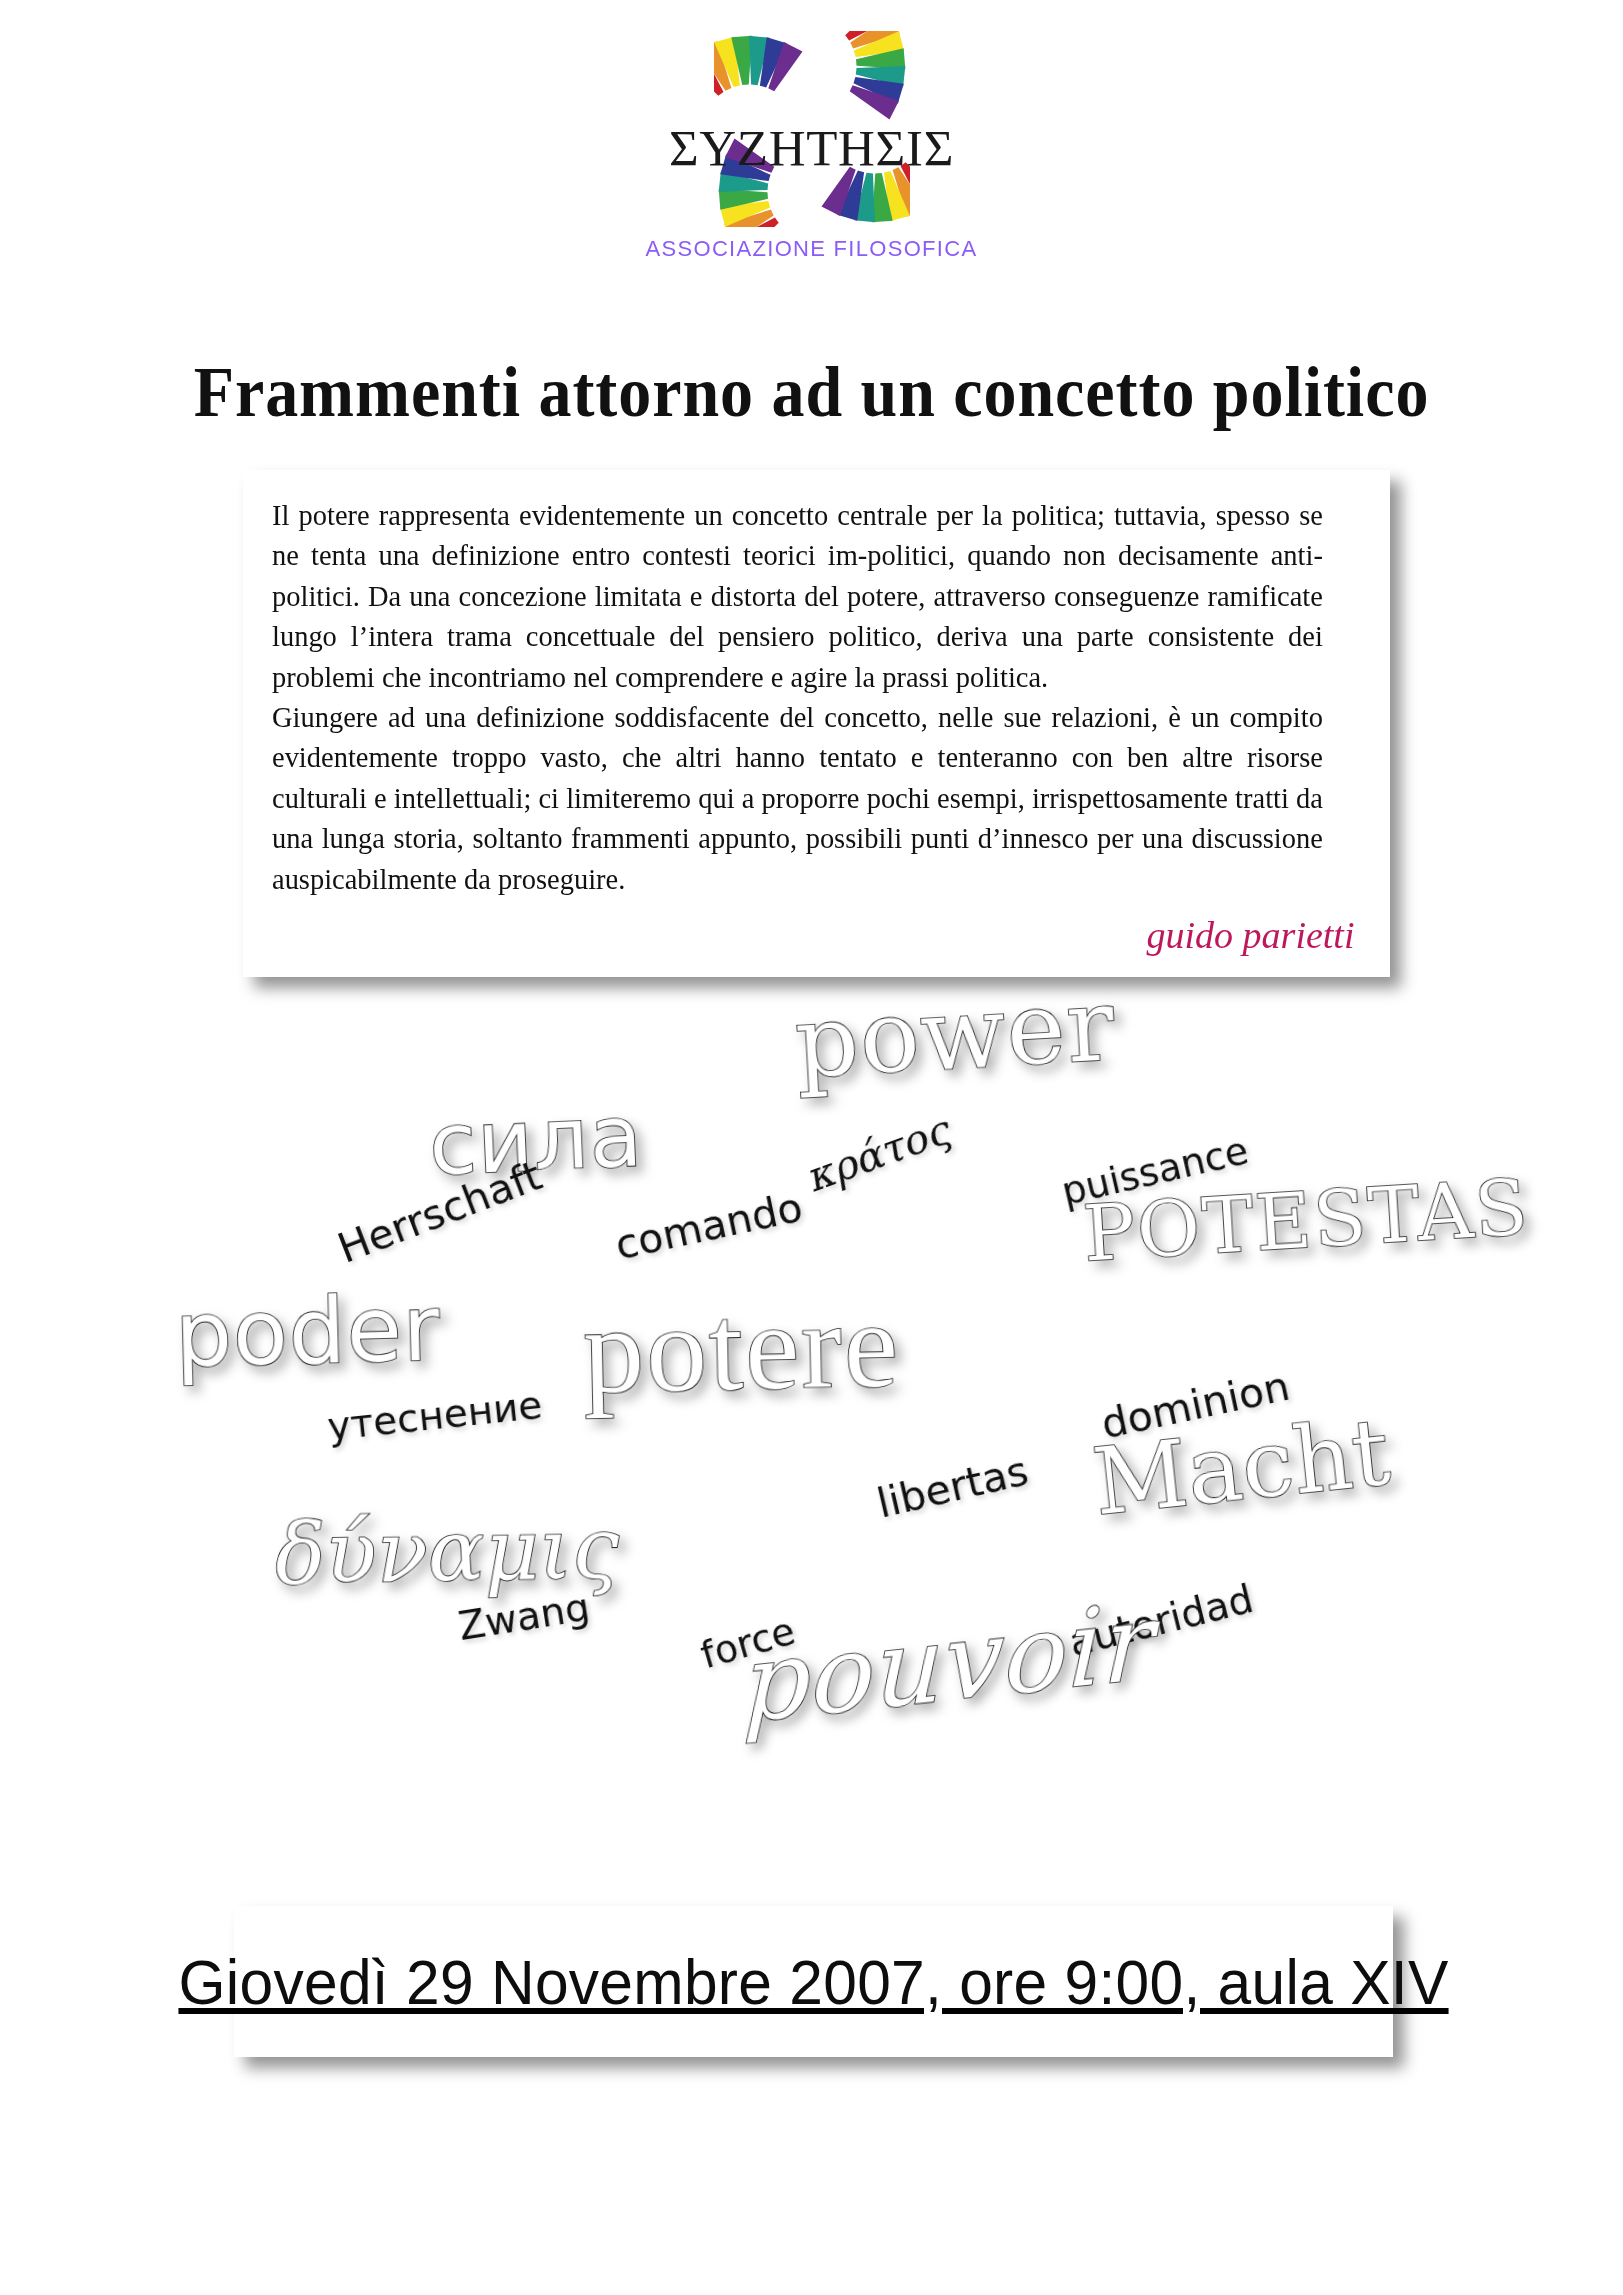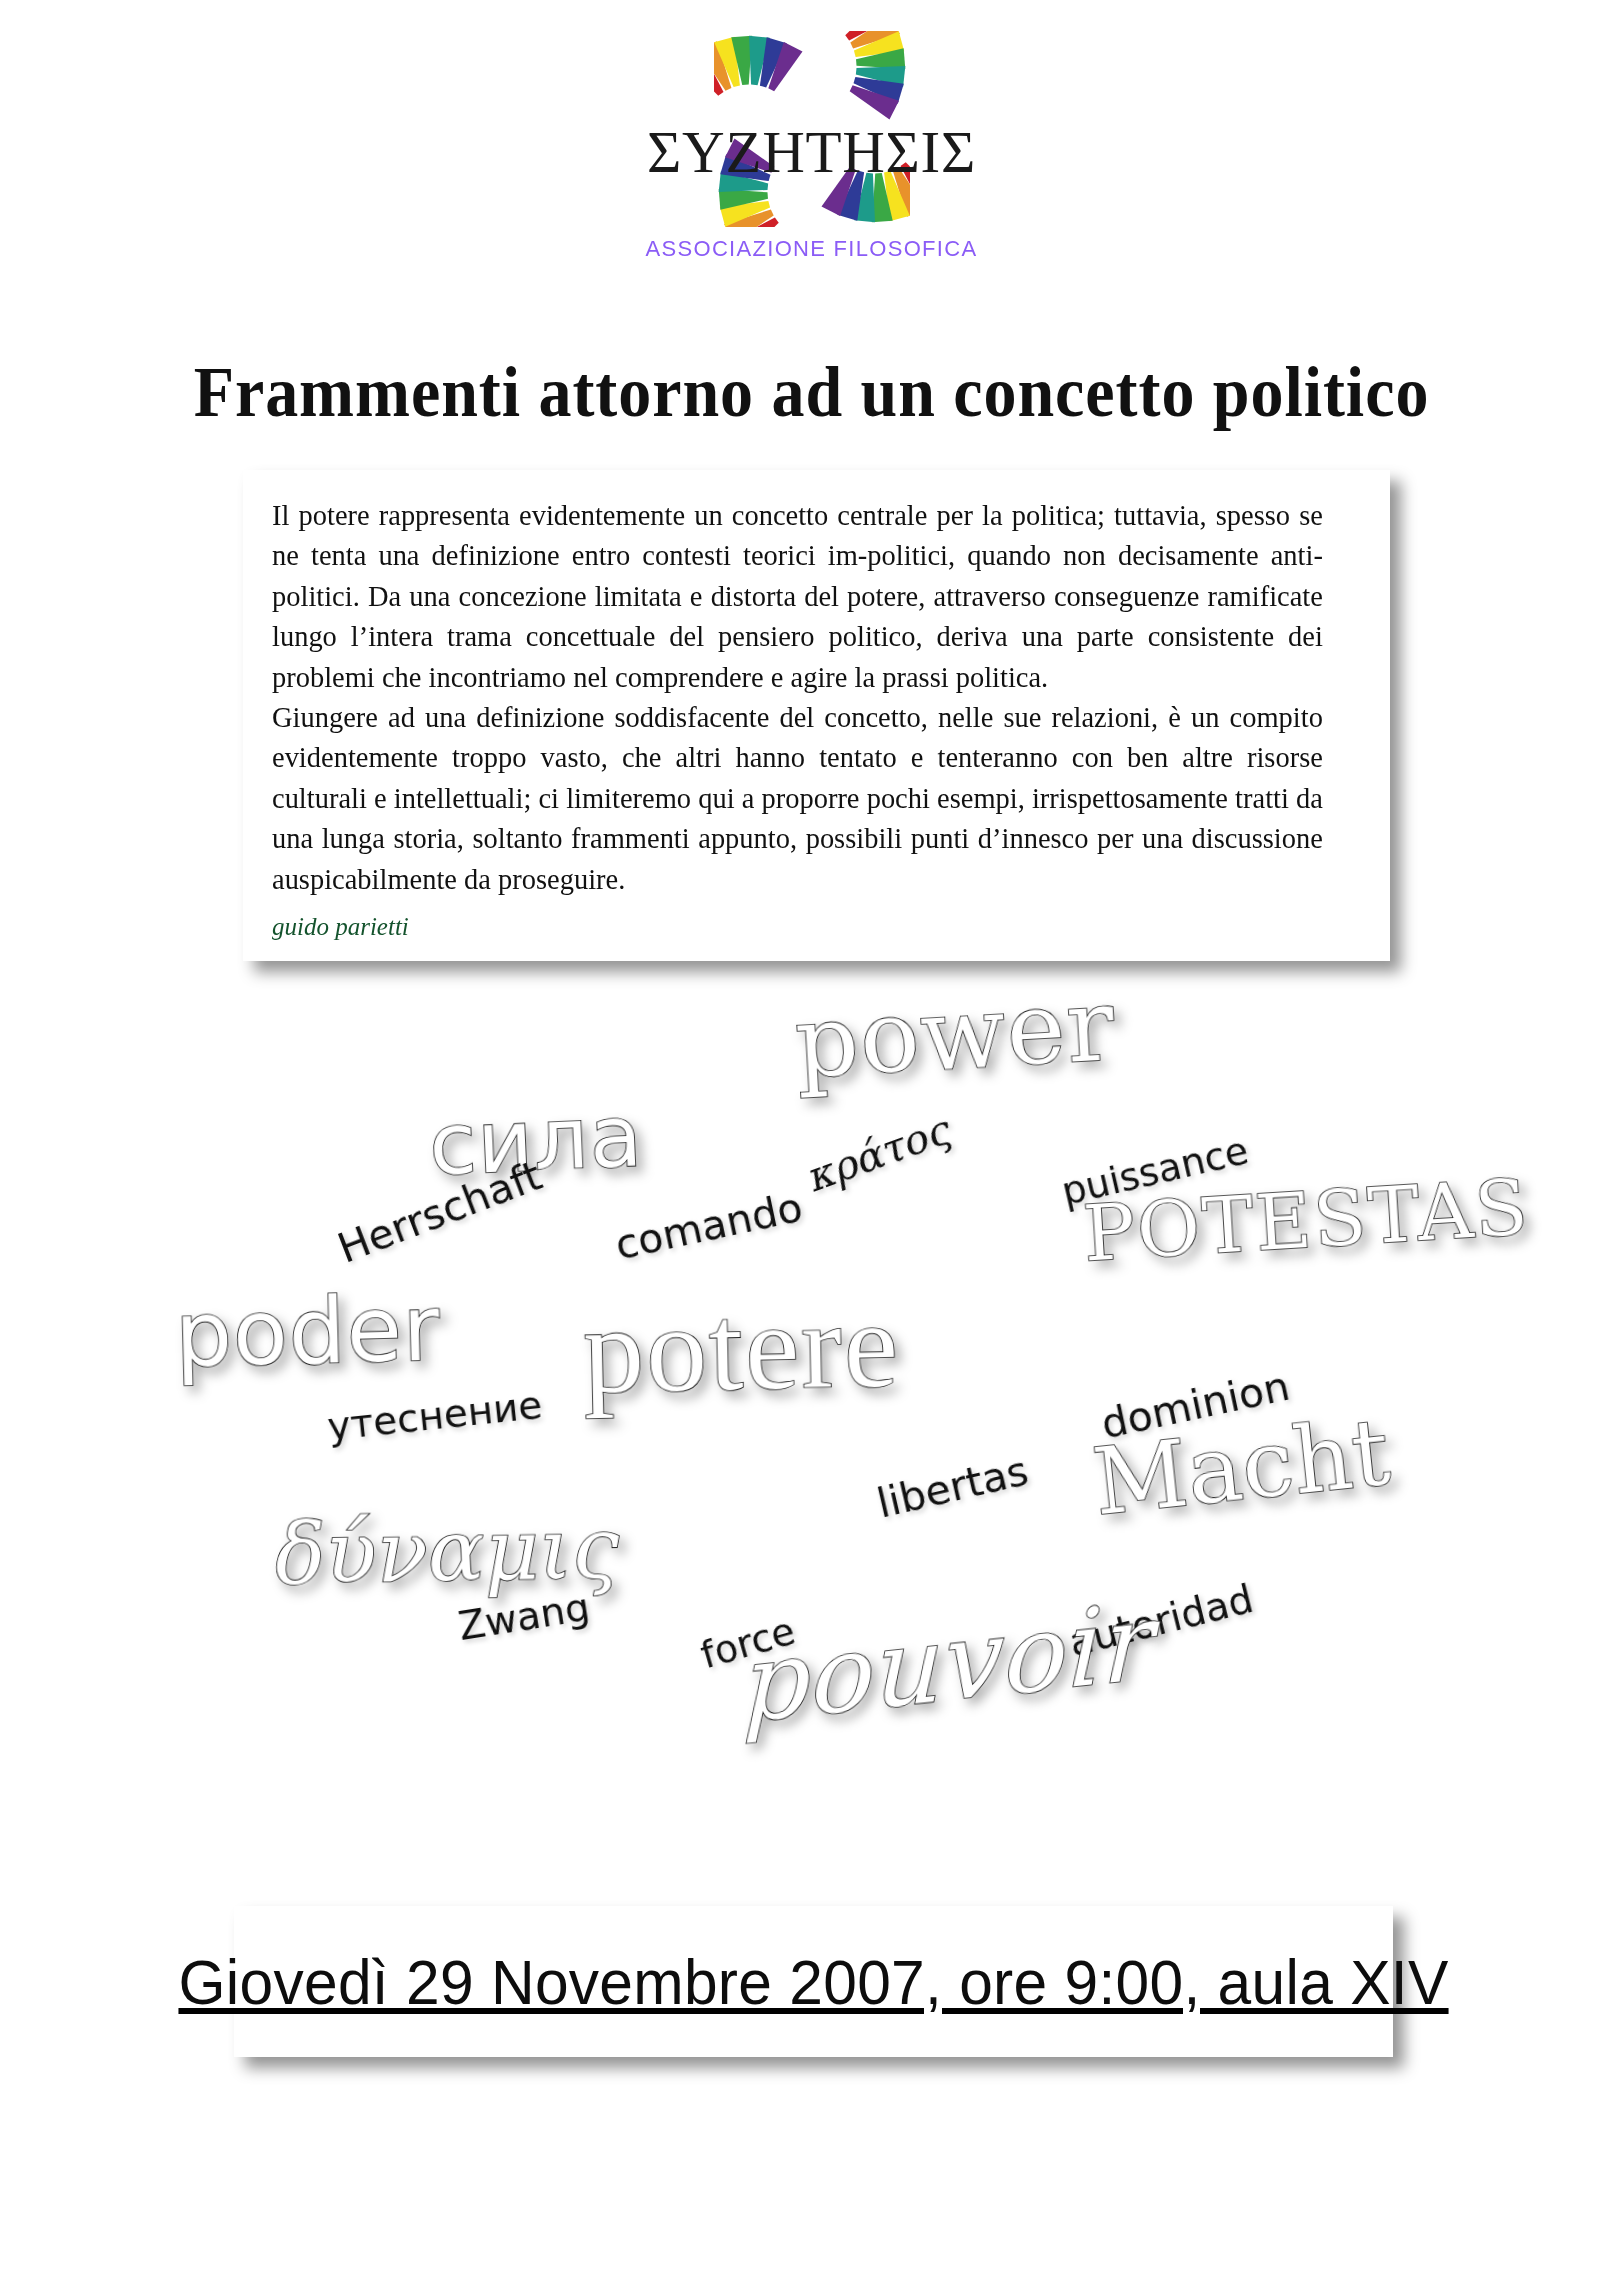--- a/index.html
+++ b/index.html
@@ -30,21 +30,21 @@
     width: 196px;
     height: 196px;
   }
   #logo-mark svg { display: block; width: 196px; height: 196px; }
   #logo-wordmark {
     position: absolute;
     left: 50%;
     top: 92px;
     transform: translateX(-50%);
     font-family: "Liberation Serif", serif;
-    font-size: 59px;
+    font-size: 51px;
     line-height: 1;
     letter-spacing: 0.7px;
     color: #1a1a1a;
     white-space: nowrap;
     font-weight: 400;
     z-index: 5;
   }
   #logo-sub {
     margin-top: 9.2px;
     font-family: "Liberation Sans", sans-serif;
@@ -87,25 +87,25 @@
     line-height: 1.37;
     color: #111111;
     text-align: justify;
     text-justify: inter-word;
     margin: 0;
     transform: scaleX(0.965);
     transform-origin: left center;
   }
   #abstract-signature {
     margin-top: 14.4px;
-    text-align: left;
+    text-align: right;
     font-family: "Liberation Serif", serif;
     font-style: italic;
-    font-size: 25px;
-    color: #14532d;
+    font-size: 38px;
+    color: #be185d;
     padding-right: 6.5px;
   }
 
   
   #word-cloud {
     position: absolute;
     left: 0;
     top: 956px;
     width: 1623px;
     height: 916px;

